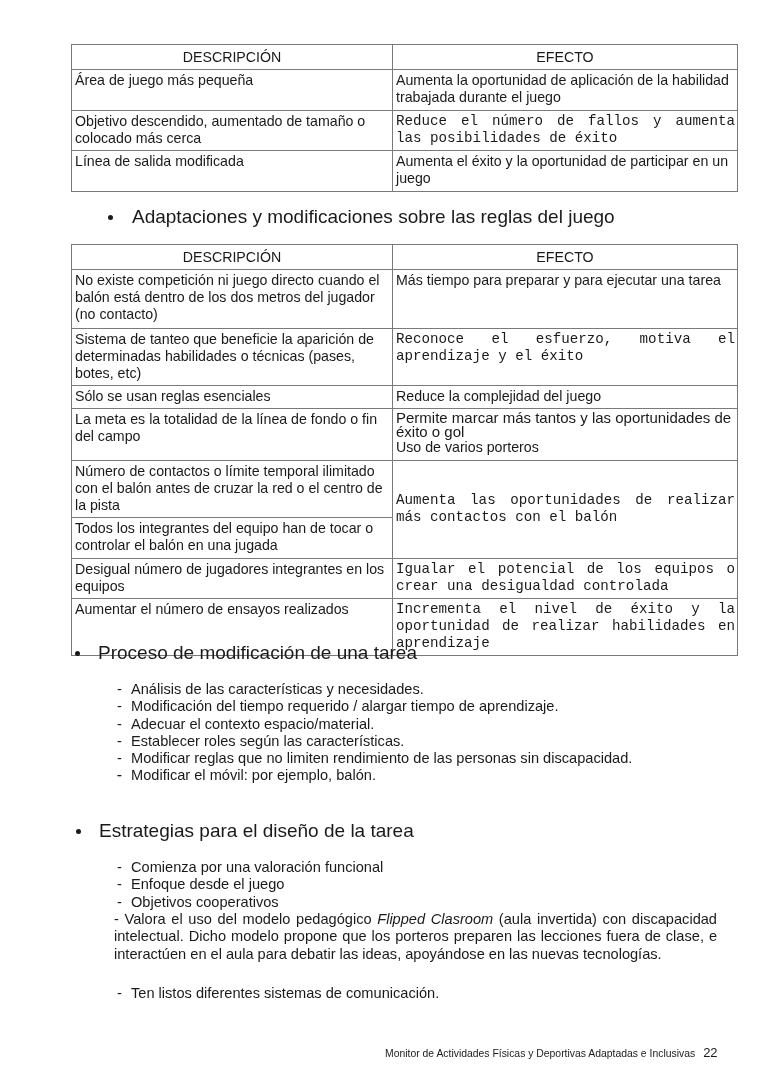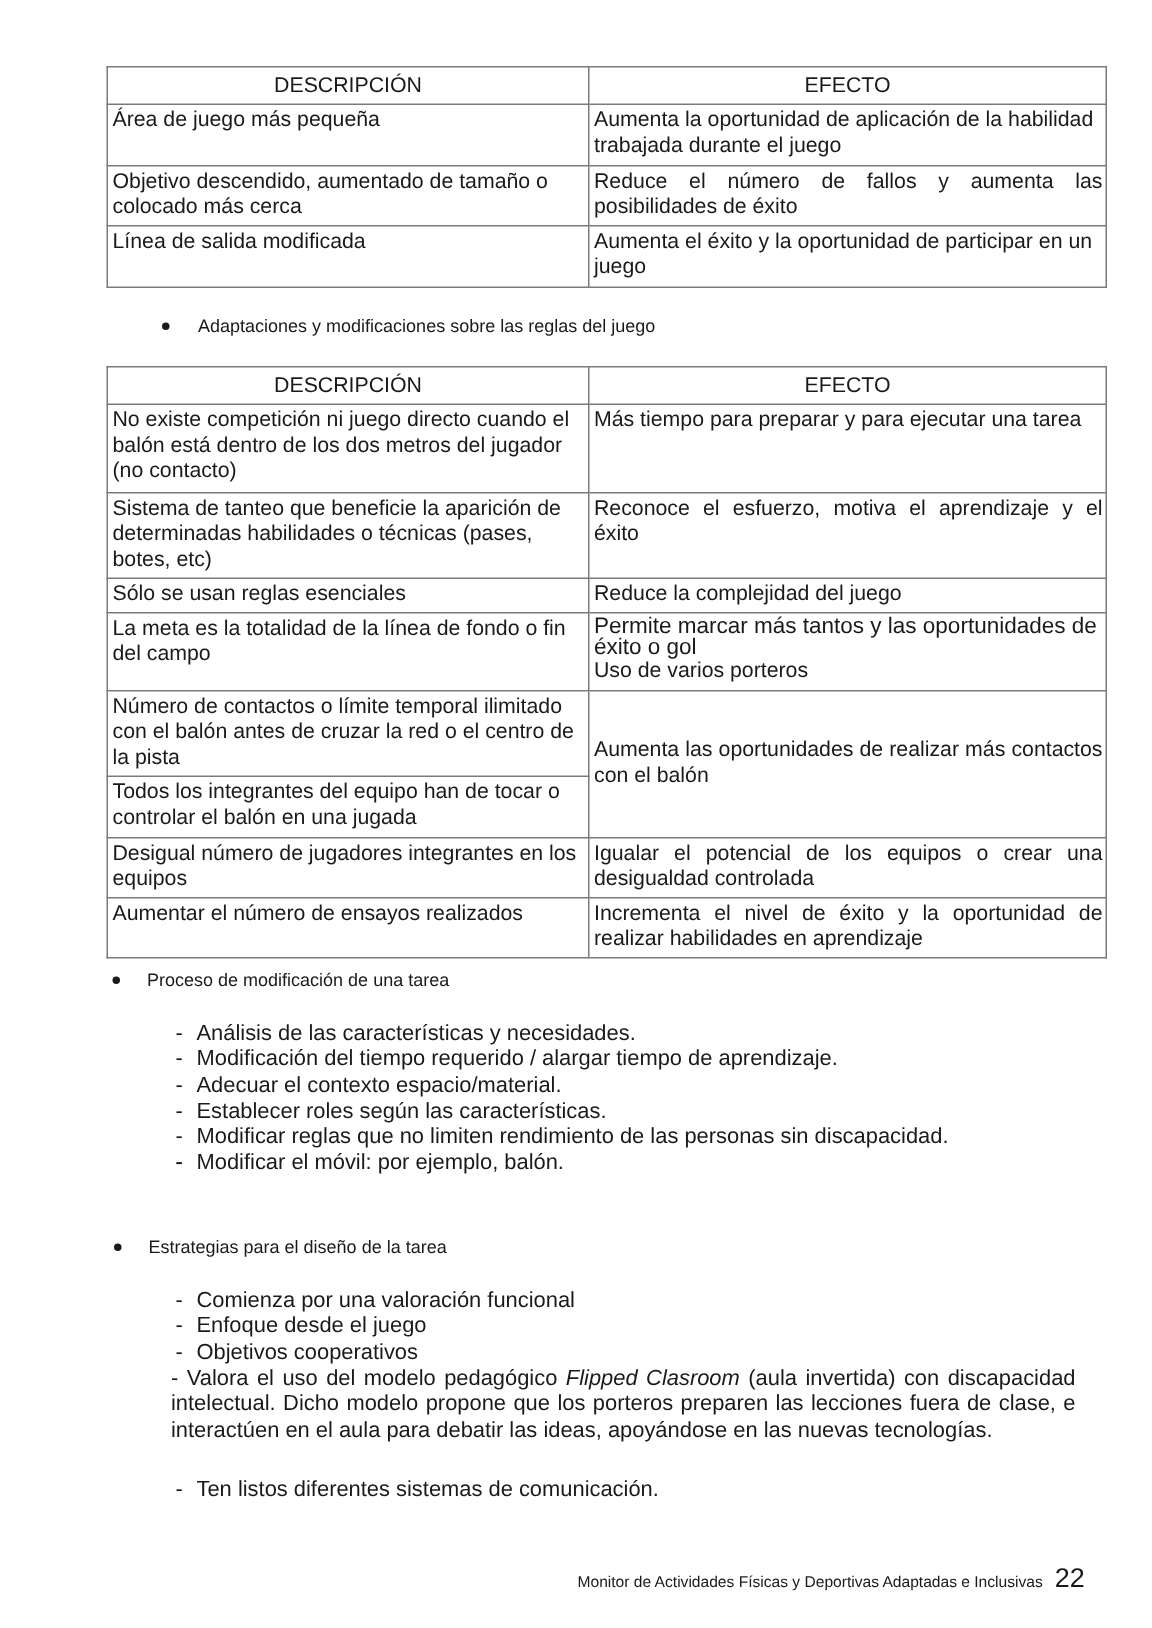--- a/index.html
+++ b/index.html
@@ -35,34 +35,34 @@
       line-height: 17px;
       color: #1a1a1a;
     }
     table.doc-table th {
       text-align: center;
       padding: 4px 2px 3px 2px;
       vertical-align: middle;
     }
     table.doc-table col.c1 { width: 321px; }
     table.doc-table col.c2 { width: 345px; }
-    td.just { text-align: justify; text-align-last: left; }
+    td.just { text-align: justify; text-align-last: left; font-family: Liberation Mono, monospace; }
     td.mid { vertical-align: middle !important; }
     .small-line { font-size: 15px; line-height: 14px; display: block; }
 
     #table1 { top: 44px; }
     #table1 tr.hdr { height: 25px; }
     #table1 tr.r { height: 40.5px; }
 
     #table2 { top: 244px; }
     #table2 tr.hdr { height: 24px; }
 
     .bullet-line {
       position: absolute;
-      font-size: 12px;
+      font-size: 19px;
       line-height: 18px;
     }
     .bullet-dot {
       position: absolute;
       width: 5px; height: 5px;
       border-radius: 50%;
       background: #1a1a1a;
     }
     .sub-list {
       position: absolute;
@@ -85,21 +85,21 @@
 
     .footer {
       position: absolute;
       left: 385px;
       top: 1046px;
       font-size: 10.4px;
       line-height: 13px;
       white-space: nowrap;
       color: #1a1a1a;
     }
-    .footer .pnum { font-size: 18px; margin-left: 8px; }
+    .footer .pnum { font-size: 13px; margin-left: 8px; }
   </style>
 </head>
 <body>
 
 <div class="page">
 
   <table class="doc-table" id="table1">
     <colgroup>
         <col class="c1">
         <col class="c2">

